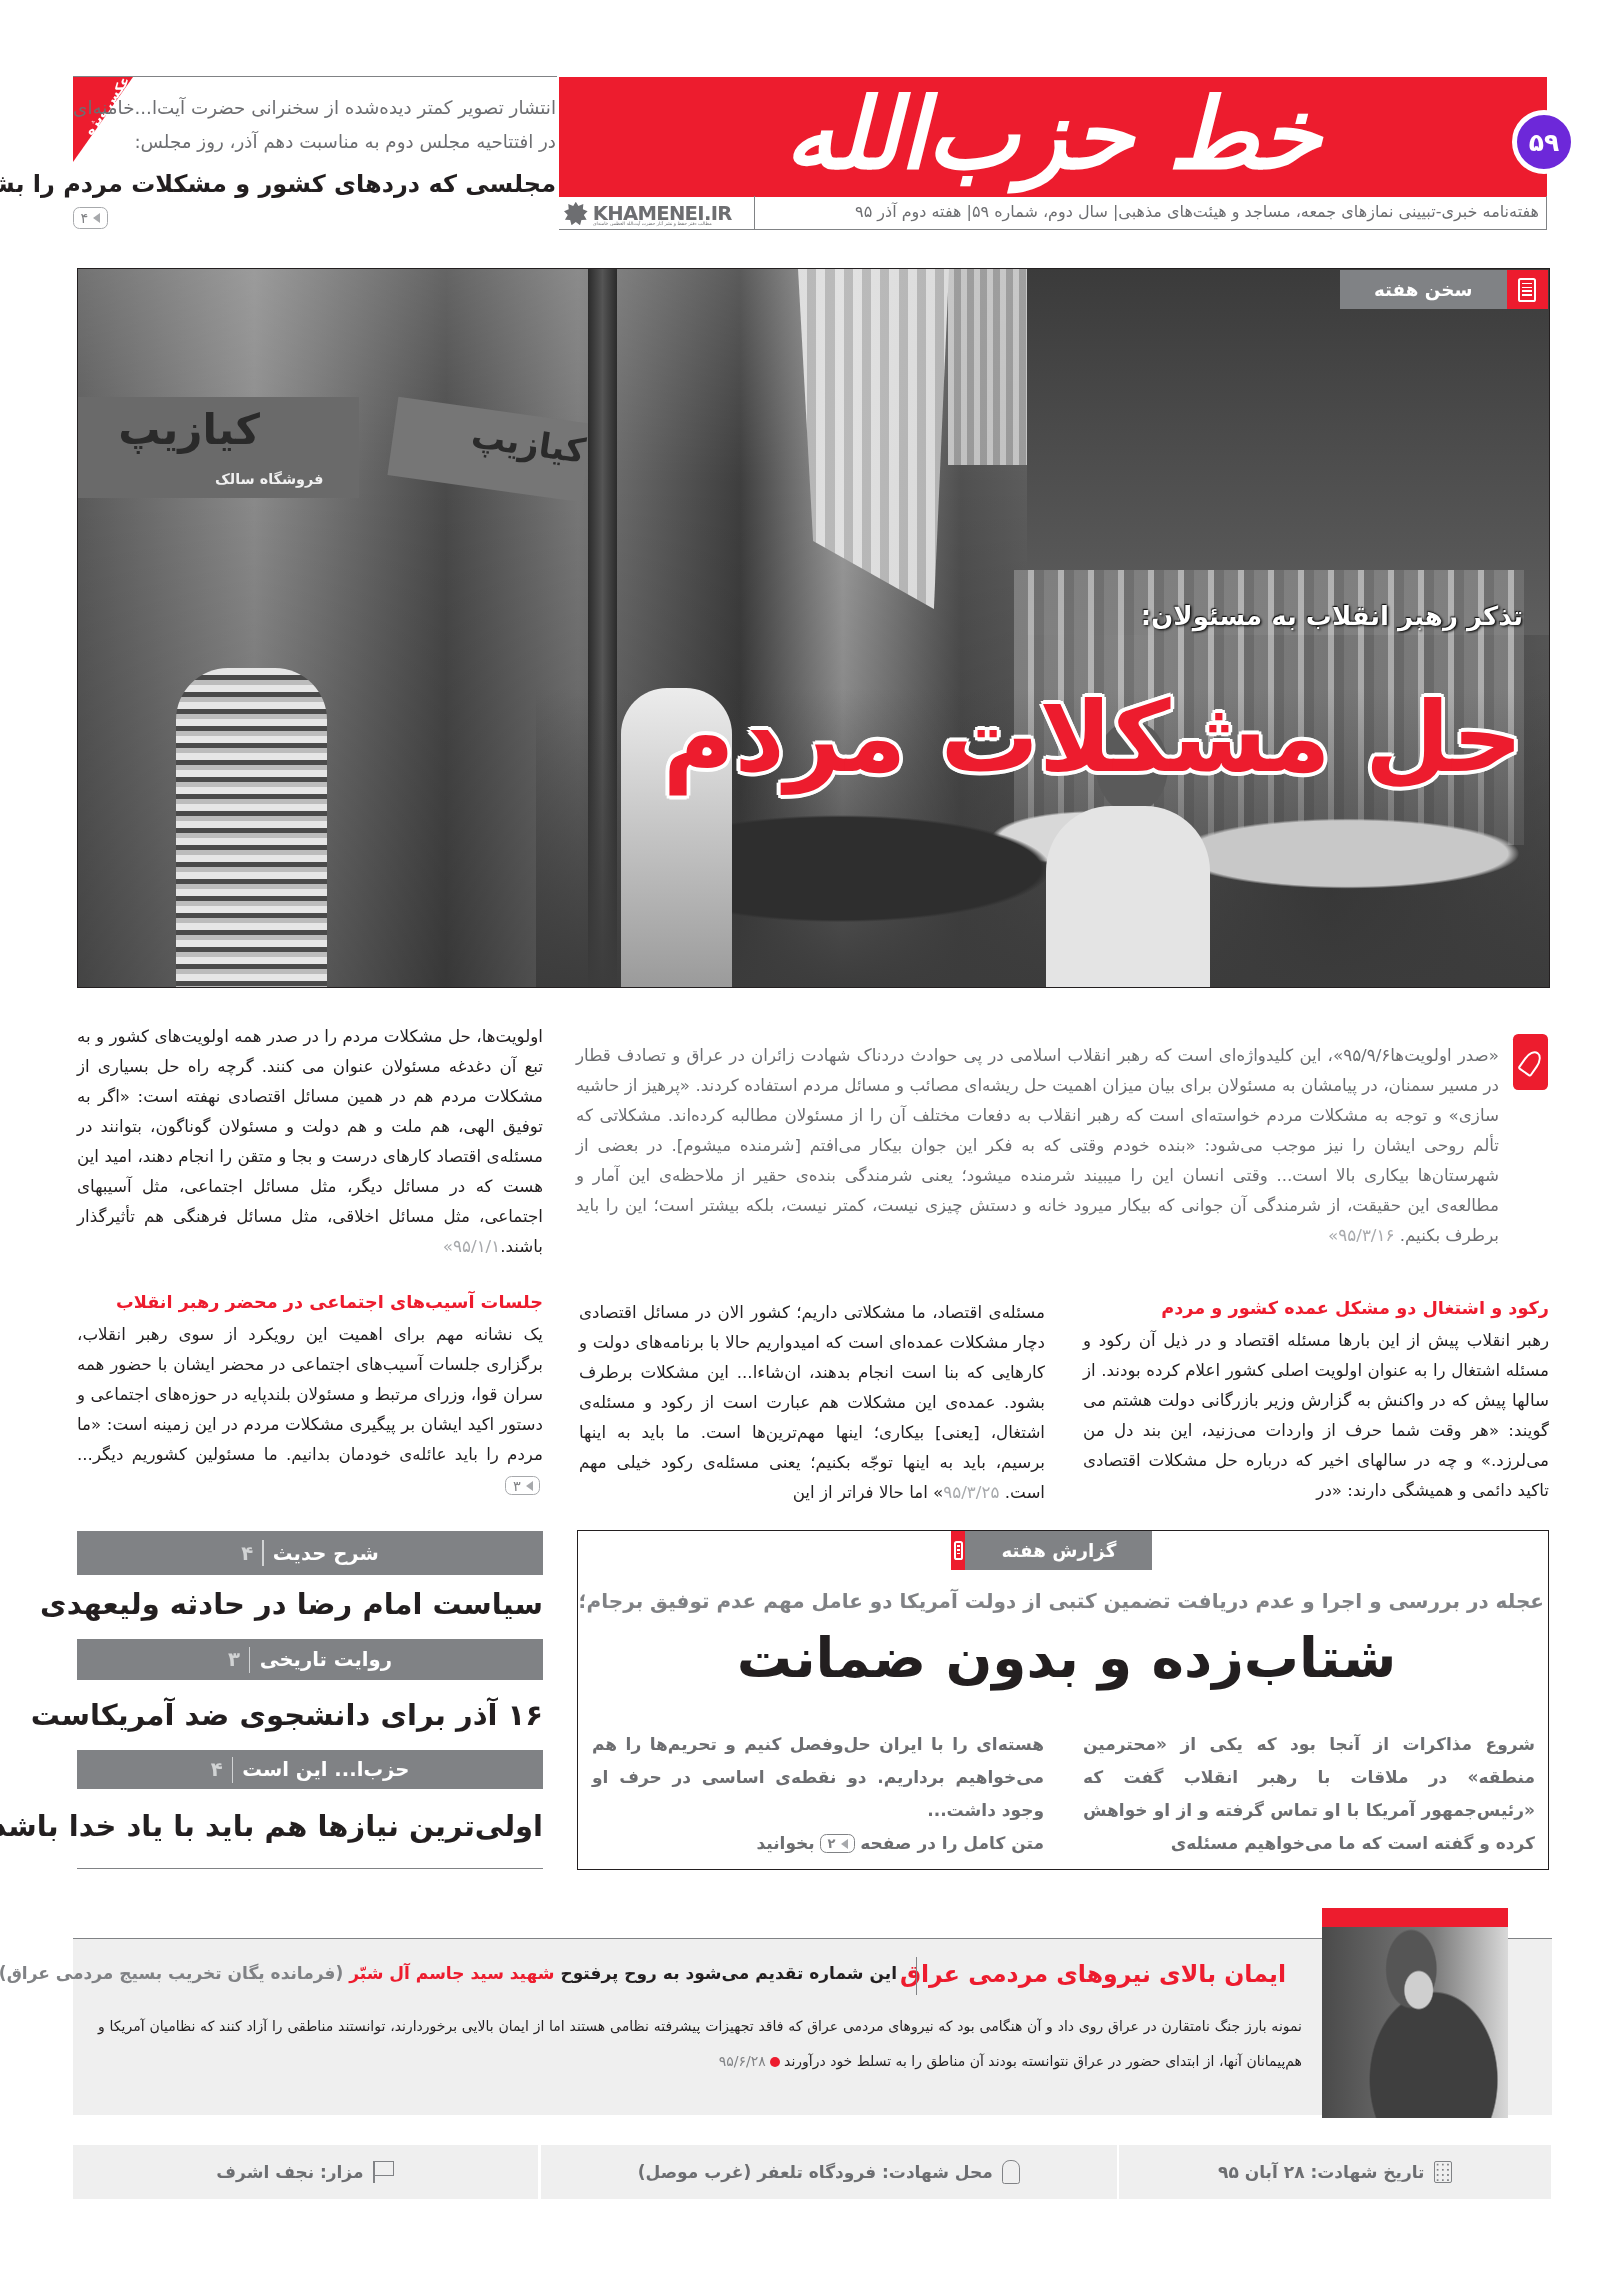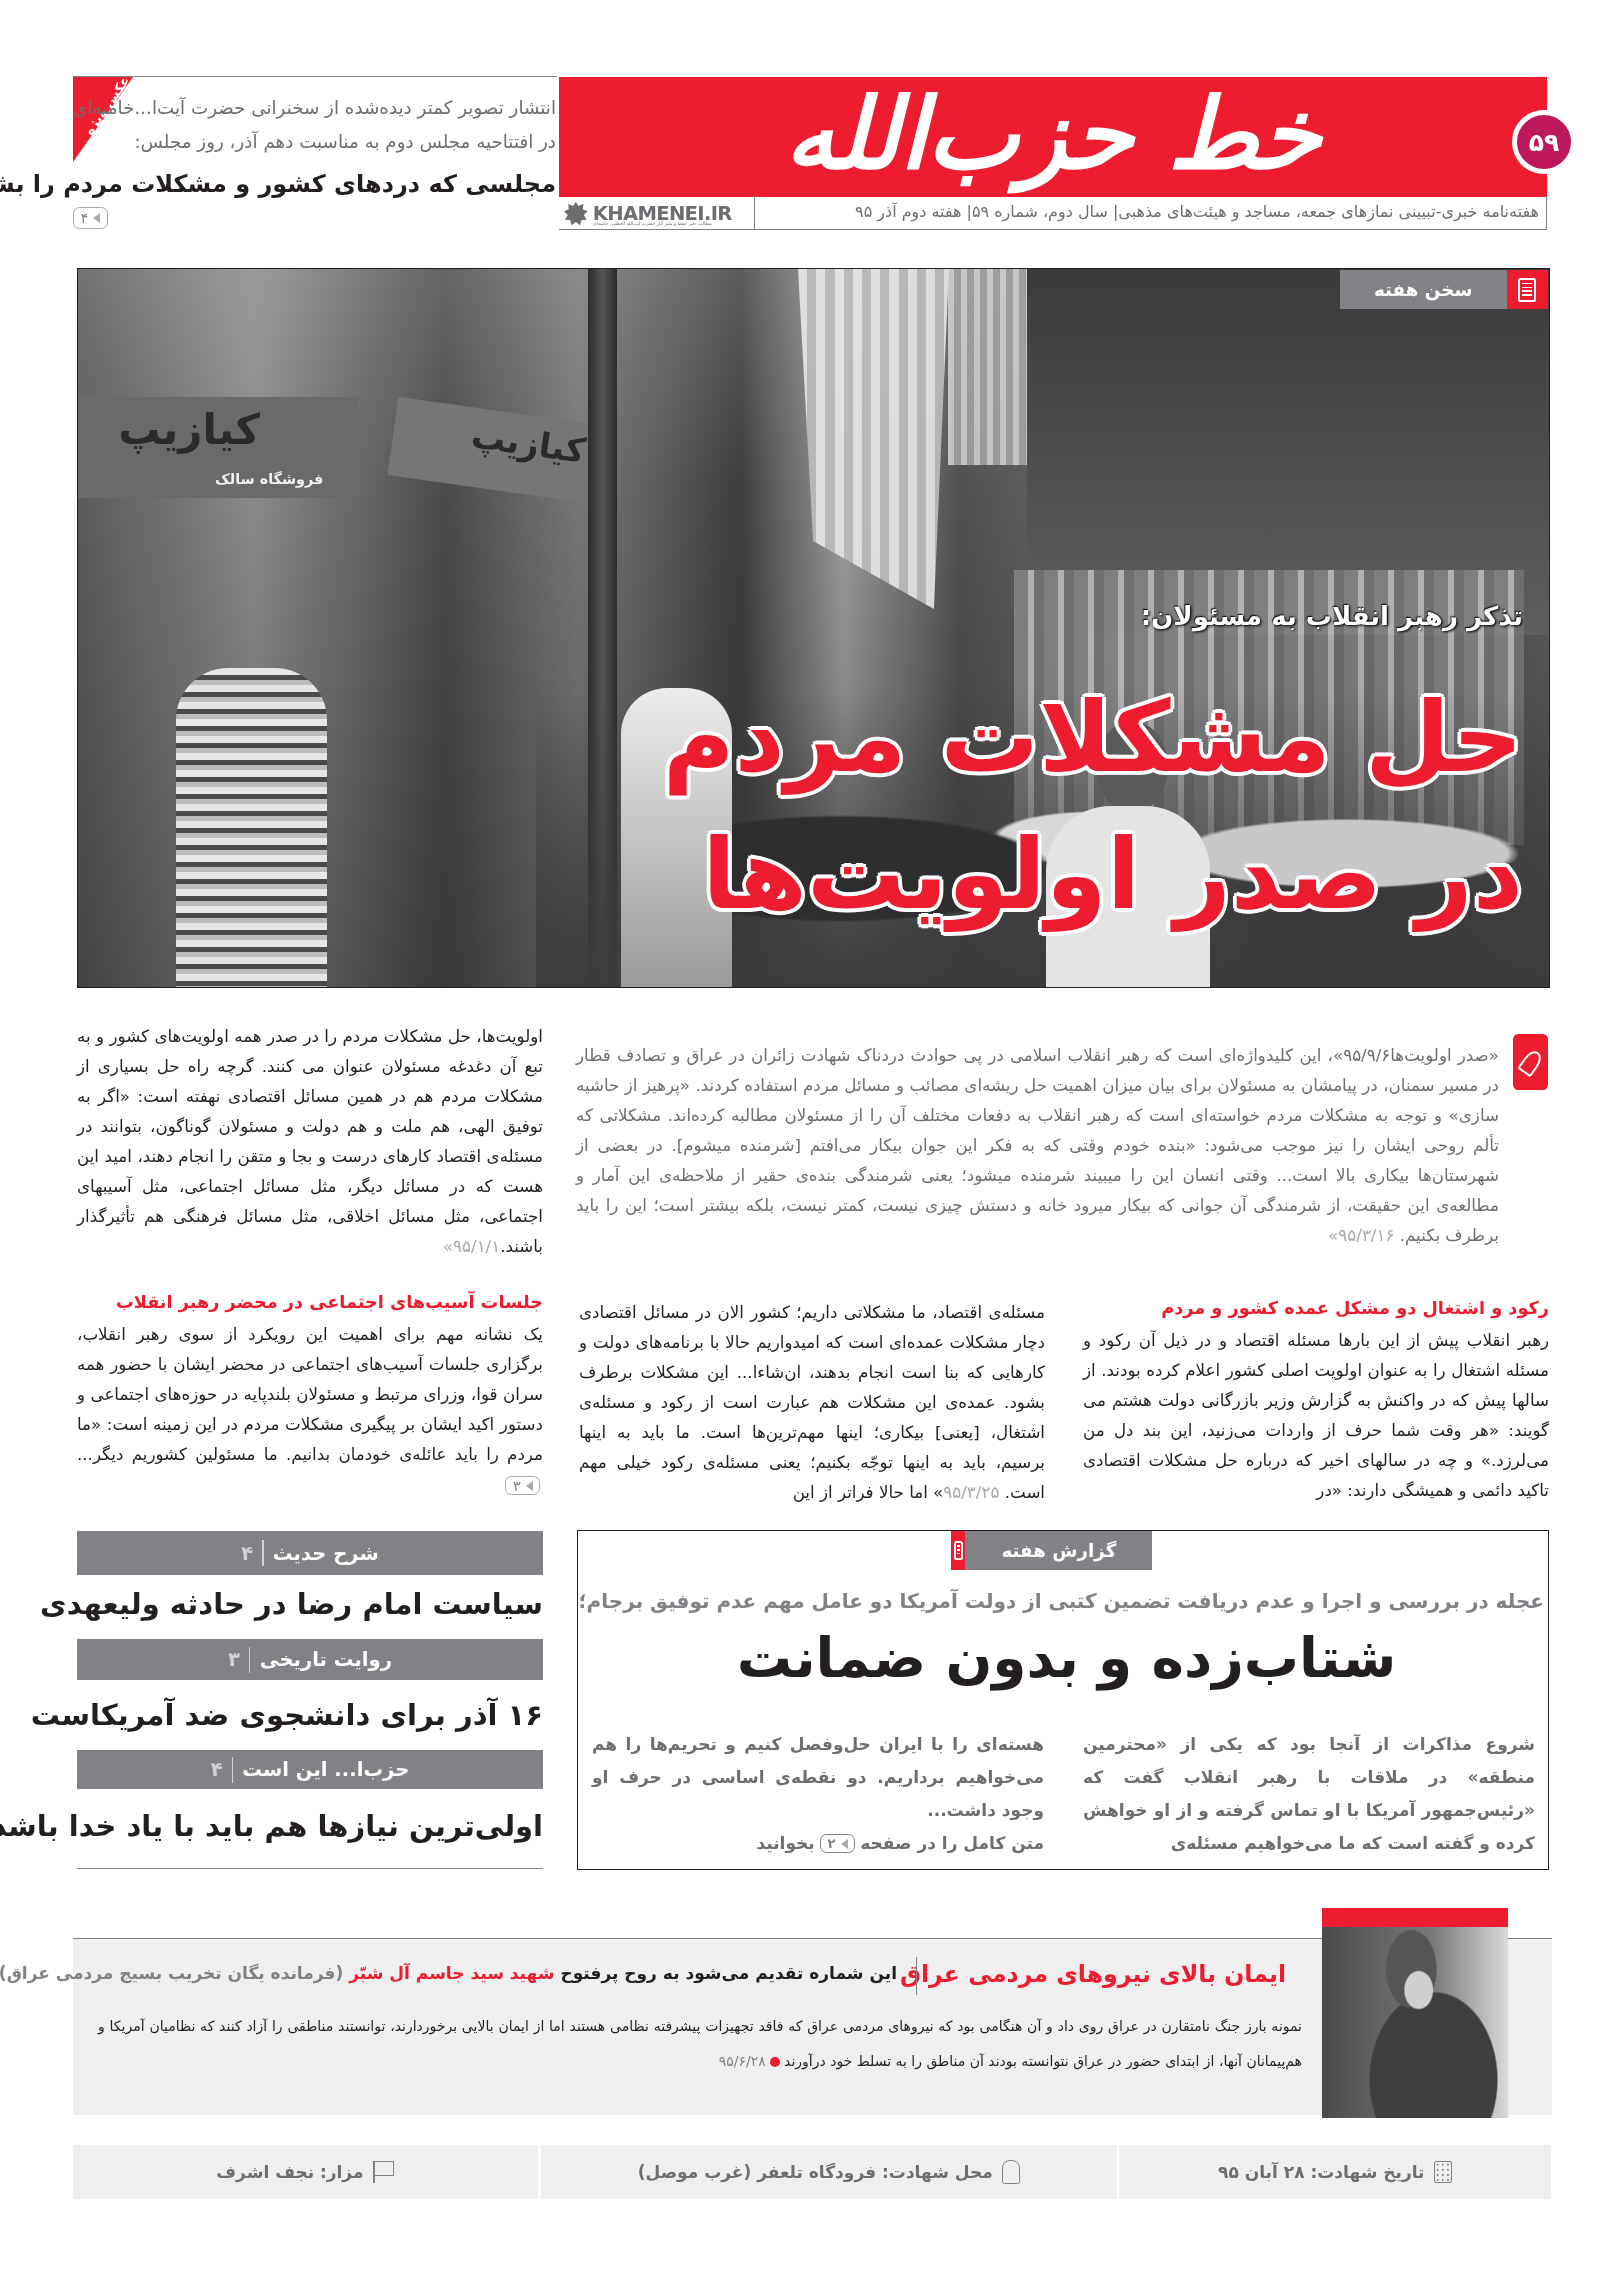--- a/index.html
+++ b/index.html
@@ -6,21 +6,21 @@
   html, body { width: 1623px; height: 2295px; background: #ffffff; }
   body { position: relative; font-family: "DejaVu Sans", sans-serif; color: #231f20; direction: rtl; overflow: hidden; }
   .abs { position: absolute; }
   .red { color: #ed1c2e; }
   .gray { color: #6d6e71; }
 
   
   #masthead { left: 559px; top: 77px; width: 988px; height: 120px; background: #ed1c2e; }
   #logo { left: 569px; top: 80px; width: 968px; height: 108px; display:flex; align-items:center; justify-content:center;
           font-family: "DejaVu Sans", sans-serif; font-weight: bold; font-size: 98px; color: #ffffff; letter-spacing: -2.6px; line-height: 1; font-style: italic; }
-  #issue-badge { left: 1512px; top: 110px; width: 54px; height: 54px; border-radius: 50%; background: #be185d;
+  #issue-badge { left: 1512px; top: 110px; width: 54px; height: 54px; border-radius: 50%; background: #6d28d9;
           border: 5.9px solid #ffffff; box-sizing: content-box; color: #fff; font-weight: bold; font-size: 25px;
           display:flex; align-items:center; justify-content:center; }
   #masthead-strip { left: 559px; top: 196px; width: 988px; height: 34px; border-right: 0.7px solid #808285; border-bottom: 0.7px solid #808285; }
   #tagline { right: 84px; top: 202px; font-size: 16px; color: #6d6e71; white-space: nowrap; }
   #strip-divider { left: 754px; top: 196px; width: 0.7px; height: 34px; background: #808285; }
   #site-logo { left: 564px; top: 199px; width: 188px; height: 29px; display:flex; align-items:center; gap: 5.2px; direction:ltr; }
   #site-logo .mark { width: 23.6px; height: 23.6px; background: #6d6e71; clip-path: polygon(50% 0,61% 18%,82% 10%,80% 32%,100% 40%,84% 56%,96% 76%,74% 78%,68% 100%,50% 86%,32% 100%,26% 78%,4% 76%,16% 56%,0 40%,20% 32%,18% 10%,39% 18%); }
   #site-logo .name { font-weight: bold; font-size: 19.6px; color: #6d6e71; letter-spacing: -0.7px; }
   #site-logo .sub { position:absolute; left: 29px; top: 22px; font-size: 4.6px; color:#6d6e71; direction: rtl; white-space: nowrap; }
 
@@ -182,21 +182,20 @@
   <div class="shape" id="hero-person-2"></div>
 
   <div class="shape" id="hero-section-tag">
     <span class="icon-box">
         <span class="doc-icon"></span>
       </span>
     <span class="label">سخن هفته</span>
   </div>
   <div class="shape" id="hero-kicker">تذکر رهبر انقلاب به مسئولان:</div>
   <div class="shape hero-headline" id="hero-headline-1">حل مشکلات مردم</div>
-  <div class="shape hero-headline" id="hero-headline-2">در صدر اولویت‌ها</div>
 </div>
 
 <div class="abs" id="pen-icon">
     <span class="nib"></span>
   </div>
 
 <div class="col" id="col-intro">
   <p><span>«صدر اولویت‌ها</span><span>۹۵/۹/۶</span><span>»، این کلیدواژه‌ای است که رهبر انقلاب اسلامی در پی حوادث دردناک شهادت زائران در عراق و تصادف قطار در مسیر سمنان، در پیامشان به مسئولان برای بیان میزان اهمیت حل ریشه‌ای مصائب و مسائل مردم استفاده کردند. «پرهیز از حاشیه سازی» و توجه به مشکلات مردم خواسته‌ای است که رهبر انقلاب به دفعات مختلف آن را از مسئولان مطالبه کرده‌اند. مشکلاتی که تألم روحی ایشان را نیز موجب می‌شود: «بنده خودم وقتی که به فکر این جوان بیکار می‌افتم [شرمنده میشوم]. در بعضی از شهرستان‌ها بیکاری بالا است... وقتی انسان این را میبیند شرمنده میشود؛ یعنی شرمندگی بنده‌ی حقیر از ملاحظه‌ی این آمار و مطالعه‌ی این حقیقت، از شرمندگی آن جوانی که بیکار میرود خانه و دستش چیزی نیست، کمتر نیست، بلکه بیشتر است؛ این را باید برطرف بکنیم.</span> <span class="date">۹۵/۳/۱۶»</span></p>
 </div>
 

